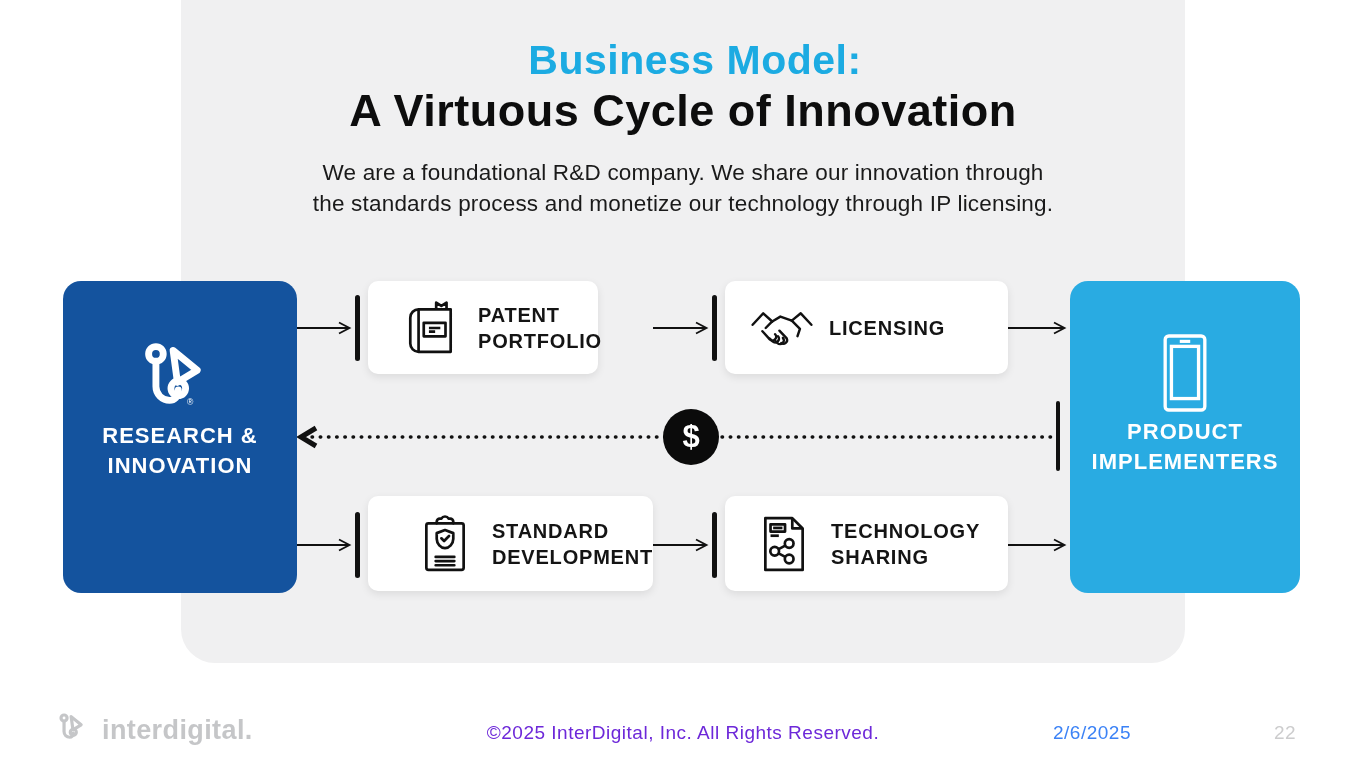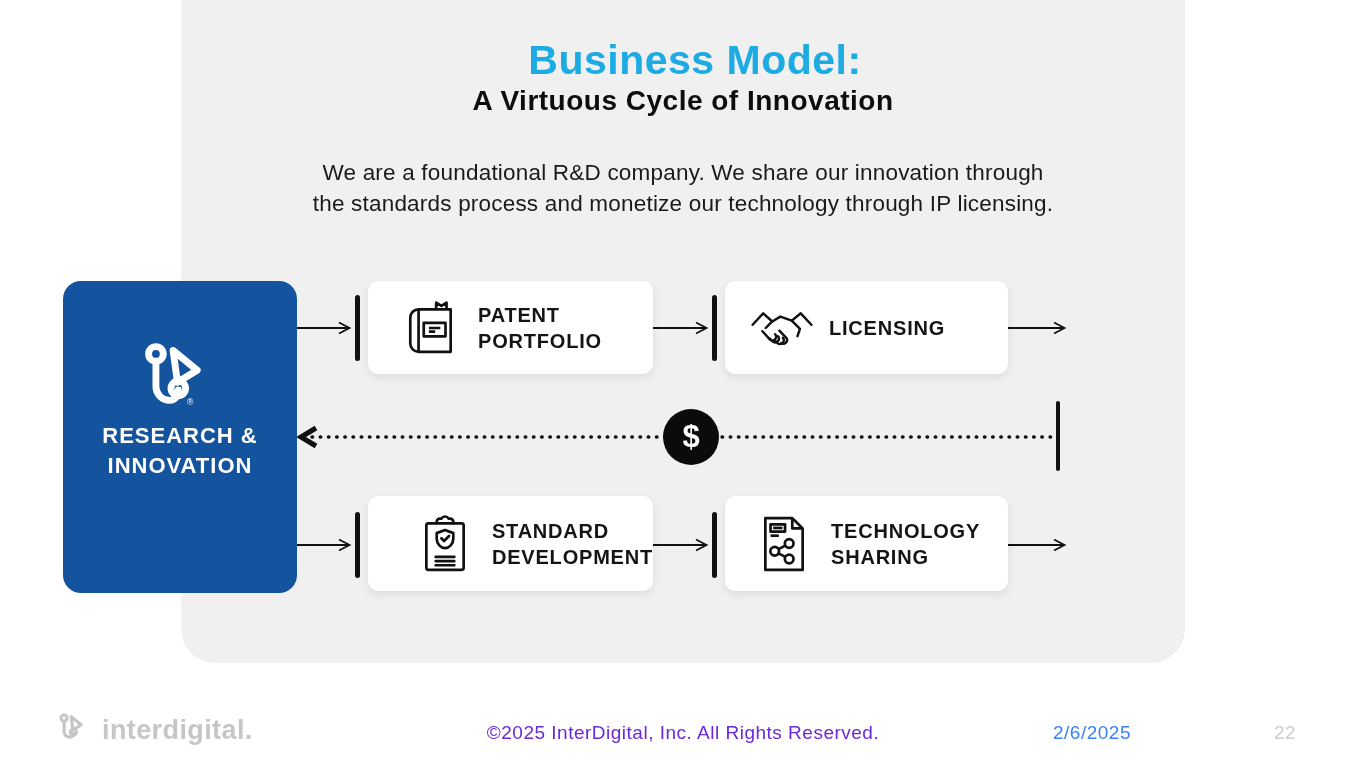--- a/index.html
+++ b/index.html
@@ -5,21 +5,21 @@
   * { margin:0; padding:0; box-sizing:border-box; }
   html,body { background:#fff; }
   body { font-family:"Liberation Sans","DejaVu Sans",sans-serif; }
   .slide { position:relative; width:1365px; height:768px; background:#ffffff; overflow:hidden; }
 
   .panel { position:absolute; left:181px; top:0; width:1004px; height:663px;
            background:#F0F0F1; border-radius:0 0 34px 34px; }
 
   .title-block { position:absolute; left:181px; top:36px; width:1004px; text-align:center; }
   .title-accent { font-size:41px; font-weight:700; color:#1CABE2; letter-spacing:0.5px; line-height:1.18;padding-left:24px; }
-  .title-main   { font-size:28px; font-weight:700; color:#0d0d0d; letter-spacing:0.5px; line-height:1.18; }
+  .title-main   { font-size:45px; font-weight:700; color:#0d0d0d; letter-spacing:0.5px; line-height:1.18; }
   .subtitle { position:absolute; left:181px; top:157px; width:1004px; text-align:center;
               font-size:22.5px; color:#1a1a1a; line-height:1.38; letter-spacing:0.2px; }
 
   .connectors { position:absolute; left:0; top:0; width:1365px; height:768px; pointer-events:none; }
 
   .tick { position:absolute; width:5px; background:#111; border-radius:2.5px; }
   .tick-1 { left:355px; top:295px; height:66px; }
   .tick-2 { left:712px; top:295px; height:66px; }
   .tick-3 { left:355px; top:512px; height:66px; }
   .tick-4 { left:712px; top:512px; height:66px; }
@@ -27,21 +27,21 @@
 
   .node { position:absolute; top:281px; height:312px; border-radius:18px; color:#fff;
           display:flex; flex-direction:column; align-items:center; text-align:center; }
   .node-left  { left:63px;  width:234px; background:#14539E; padding-top:58px; }
   .node-right { left:1070px; width:230px; background:#29ABE2; padding-top:52px; }
   .node-label { font-size:22px; font-weight:700; letter-spacing:1px; line-height:1.38; }
 
   .card { position:absolute; background:#ffffff; border-radius:10px;
           box-shadow:0 3px 9px rgba(0,0,0,0.09);
           display:flex; align-items:center; padding-left:26px; }
-  .card-1 { left:368px; top:281px; width:285px; height:93px;padding-left:32px; }
+  .card-1 { left:368px; top:281px; width:230px; height:93px;padding-left:32px; }
   .card-2 { left:725px; top:281px; width:283px; height:93px; }
   .card-3 { left:368px; top:496px; width:285px; height:95px;justify-content:flex-end; }
   .card-4 { left:725px; top:496px; width:283px; height:95px;padding-left:28px; }
   .card-icon { flex:0 0 auto; display:flex; align-items:center; justify-content:center; width:62px; }
   .card-label { margin-left:16px; font-size:20px; font-weight:700; color:#141414;
                 letter-spacing:0.8px; line-height:1.3; }
 
   .money-badge { position:absolute; left:663px; top:409px; width:56px; height:56px;
                  background:#0b0b0b; border-radius:50%;
                  display:flex; align-items:center; justify-content:center;
@@ -106,20 +106,35 @@
         </g>
         <text x="58" y="76" font-size="10" fill="#fff">®</text>
       </svg>
     </span>
     <div class="node-label">
       <div>RESEARCH &amp;</div>
       <div>INNOVATION</div>
     </div>
   </div>
 
+  <div class="node node-right">
+    <span>
+      <svg width="48" height="80" viewBox="0 0 46 76" fill="none">
+        <g stroke="#fff" stroke-width="3.2" fill="none">
+          <rect x="4" y="2.5" width="38" height="71" rx="3.5"></rect>
+          <rect x="10" y="12.5" width="26" height="50"></rect>
+        </g>
+        <rect x="18" y="6.2" width="10" height="3" fill="#fff"></rect>
+      </svg>
+    </span>
+    <div class="node-label">
+      <div>PRODUCT</div>
+      <div>IMPLEMENTERS</div>
+    </div>
+  </div>
 
   <div class="card card-1">
     <span class="card-icon">
       <svg width="58" height="54" viewBox="0 0 56 52" fill="none">
         <g stroke="#111" stroke-width="2.6" stroke-linejoin="round" fill="none">
           <path d="M16 8 h31 v41 h-31 a8 8 0 0 1 -8 -8 v-25 a8 8 0 0 1 8 -8 z"></path>
           <path d="M16 8 v41"></path>
           <path d="M33 8 V1.5 l5 3.2 5 -3.2 V8"></path>
           <rect x="21" y="21" width="21" height="13"></rect>
           <path d="M26 26 h11 M26 29.5 h6"></path>

